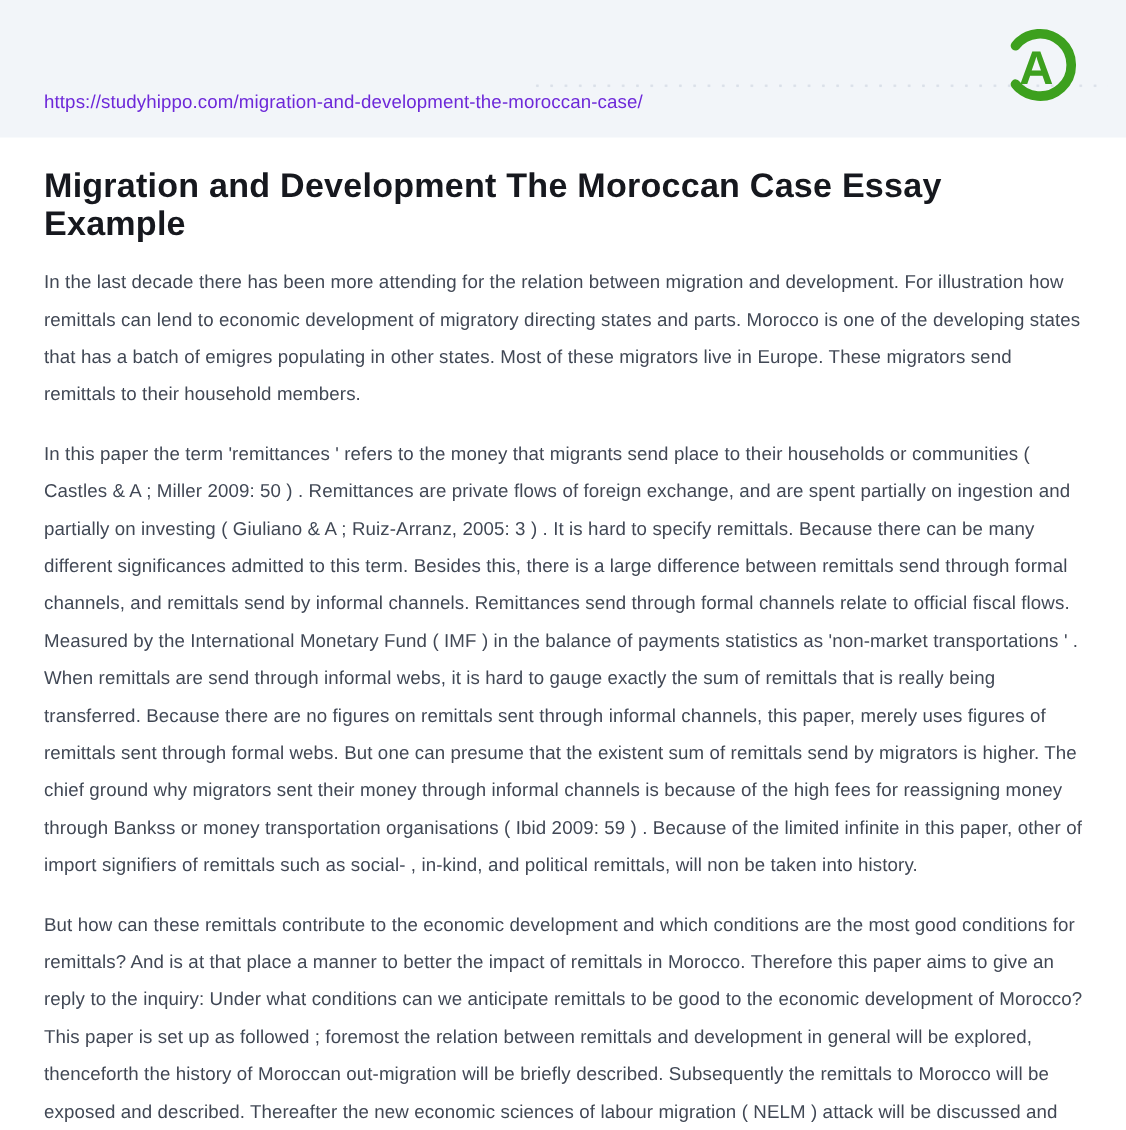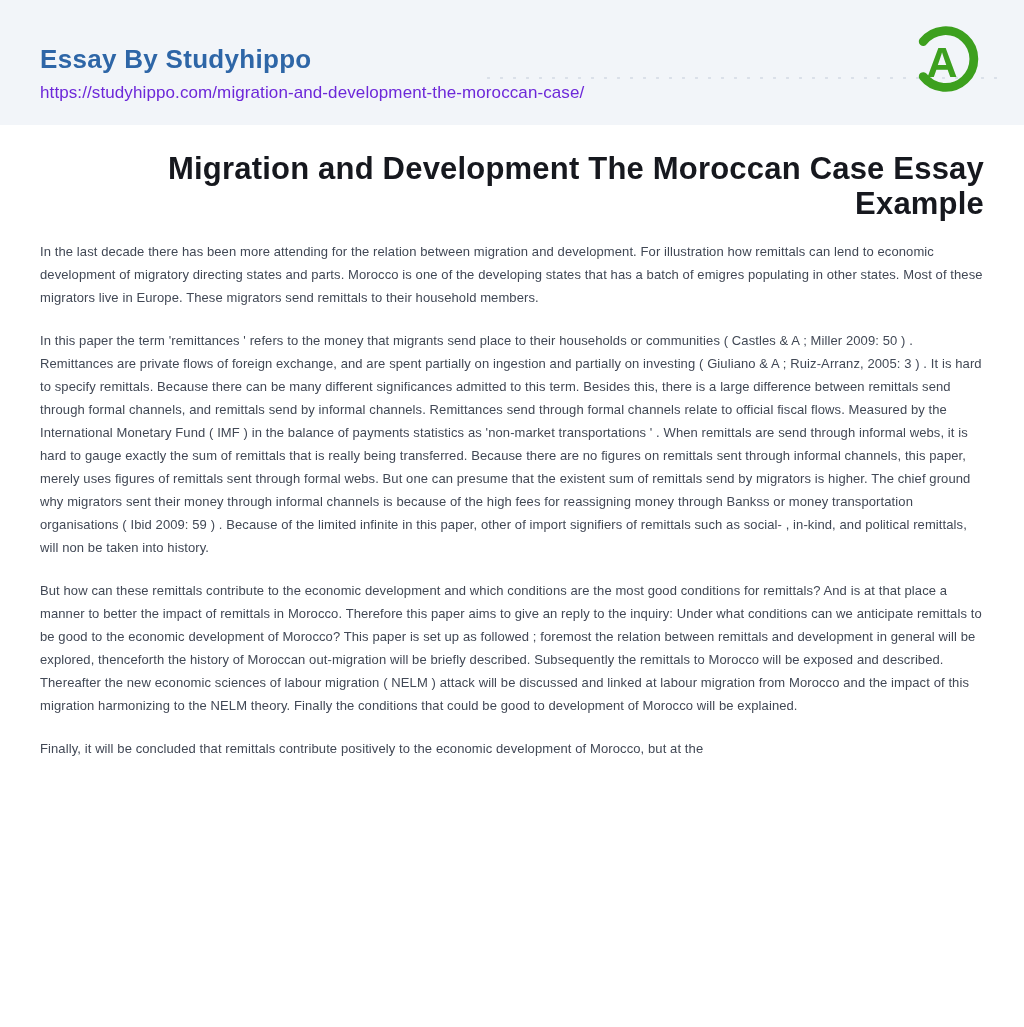--- a/index.html
+++ b/index.html
@@ -49,36 +49,34 @@
     padding: 26px 40px 0 40px;
   }
   .article-title {
     max-width: 950px;
     font-size: 31px;
     line-height: 35px;
     font-weight: 700;
     letter-spacing: 0.2px;
     color: #16181e;
     margin-bottom: 19px;
-    text-align: right;
   }
   .content p {
     max-width: 948px;
-    font-size: 13px;
-    line-height: 23px;
+    font-size: 17px;
+    line-height: 34px;
     letter-spacing: 0.1px;
     color: #414855;
     margin-bottom: 20px;
   }
 </style>
 </head>
 <body>
 
 <div class="header">
-  <div class="site-title">Essay By Studyhippo</div>
   <a class="site-url" href="#">https://studyhippo.com/migration-and-development-the-moroccan-case/</a>
   <div class="dotted-texture"></div>
   <div class="logo">
     <svg viewBox="0 0 90 90" xmlns="http://www.w3.org/2000/svg">
       <path d="M 20.65 60.9 A 29 29 0 1 0 20.65 25.1" fill="none" stroke="#3da01e" stroke-width="9" stroke-linecap="round"></path>
       <text x="40" y="61" text-anchor="middle" font-family="Liberation Sans, sans-serif" font-size="44" font-weight="600" fill="#3da01e">A</text>
     </svg>
   </div>
 </div>
 

